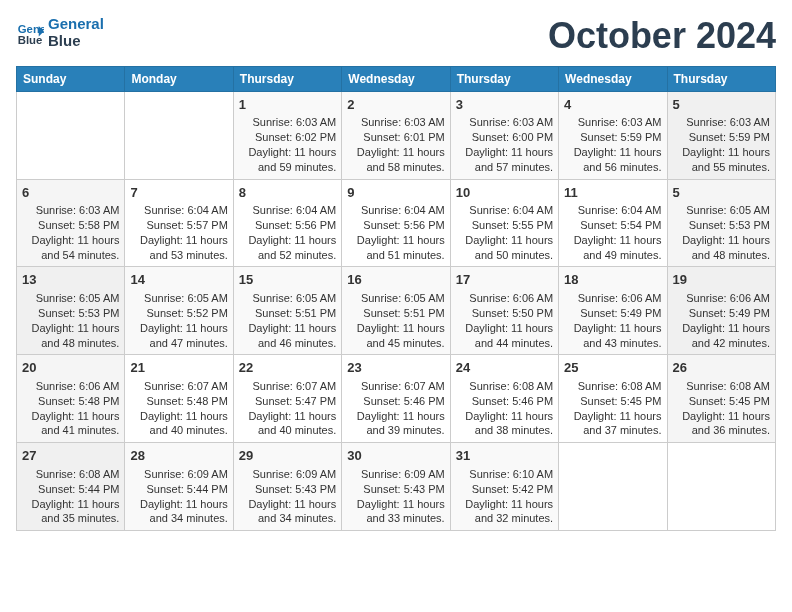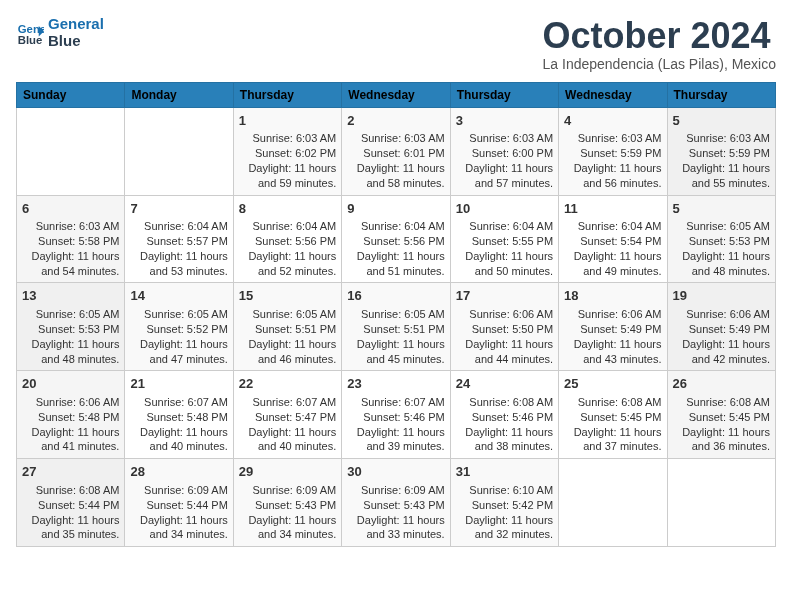--- a/index.html
+++ b/index.html
@@ -19,39 +19,40 @@
     .logo {
       display: flex;
       align-items: center;
       gap: 4px;
     }
     .logo-icon {
       width: 28px;
       height: 28px;
     }
     .title-block {
+      text-align: right;
     }
     .month-title {
       font-size: 36px;
       font-weight: bold;
       color: #2c3e50;
       line-height: 1.1;
     }
     .location-title {
       font-size: 14px;
       color: #555;
     }
     table {
       width: 100%;
       border-collapse: collapse;
       font-size: 11px;
     }
     th {
       background-color: #2980b9;
-      color: #000000;
+      color: #ffffff;
       text-align: left;
       padding: 5px 6px;
       font-size: 12px;
       font-weight: bold;
       border: 1px solid #2471a3;
     }
     td {
       border: 1px solid #ccc;
       vertical-align: top;
       padding: 4px 5px;
@@ -91,21 +92,20 @@
       <text x="2" y="28" font-size="13" font-weight="bold" fill="#2c3e50">Blue</text>
       <polygon points="26,8 32,14 26,20" fill="#1a6fae"></polygon>
     </svg>
     <div>
       <div style="font-size:15px;font-weight:bold;color:#1a6fae;line-height:1.1">General</div>
       <div style="font-size:15px;font-weight:bold;color:#2c3e50;line-height:1.1">Blue</div>
     </div>
   </div>
   <div class="title-block">
     <div class="month-title">October 2024</div>
-    <div class="location-title">La Independencia (Las Pilas), Mexico</div>
   </div>
 </div>
 
 <table>
   <thead>
     <tr id="weekday-header">
         <th>Sunday</th>
         <th>Monday</th>
         <th>Thursday</th>
         <th>Wednesday</th>

